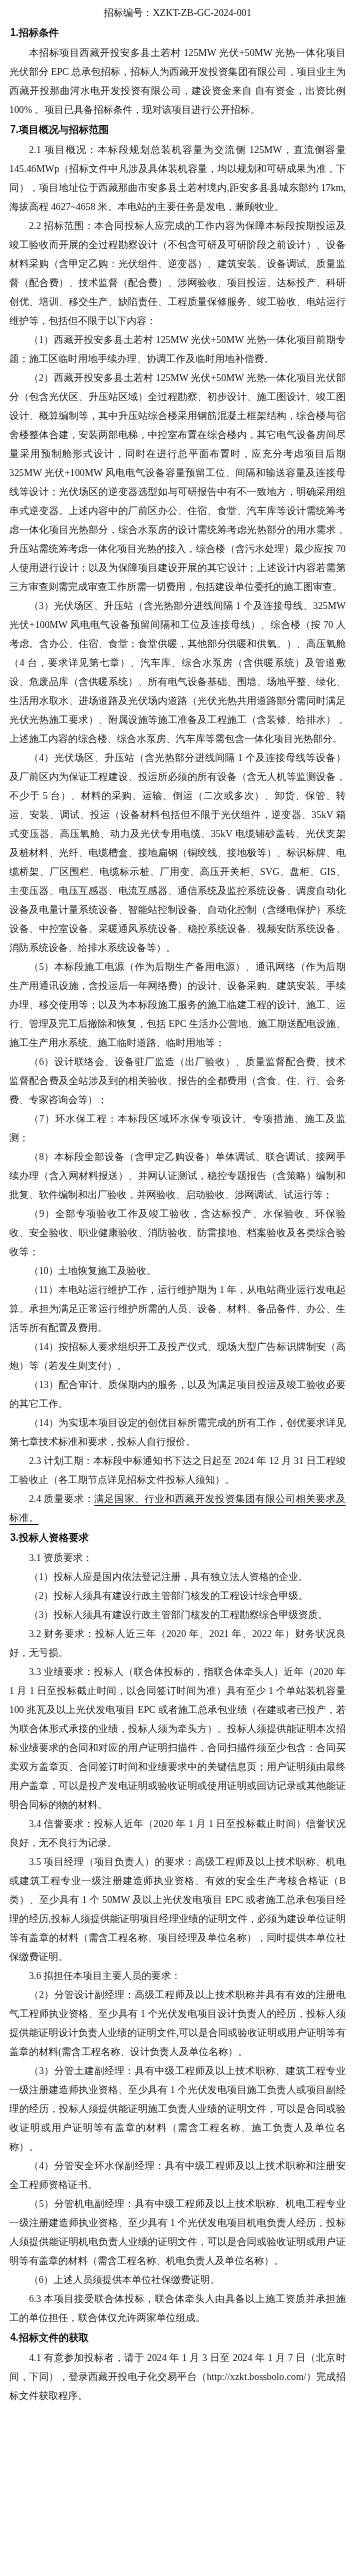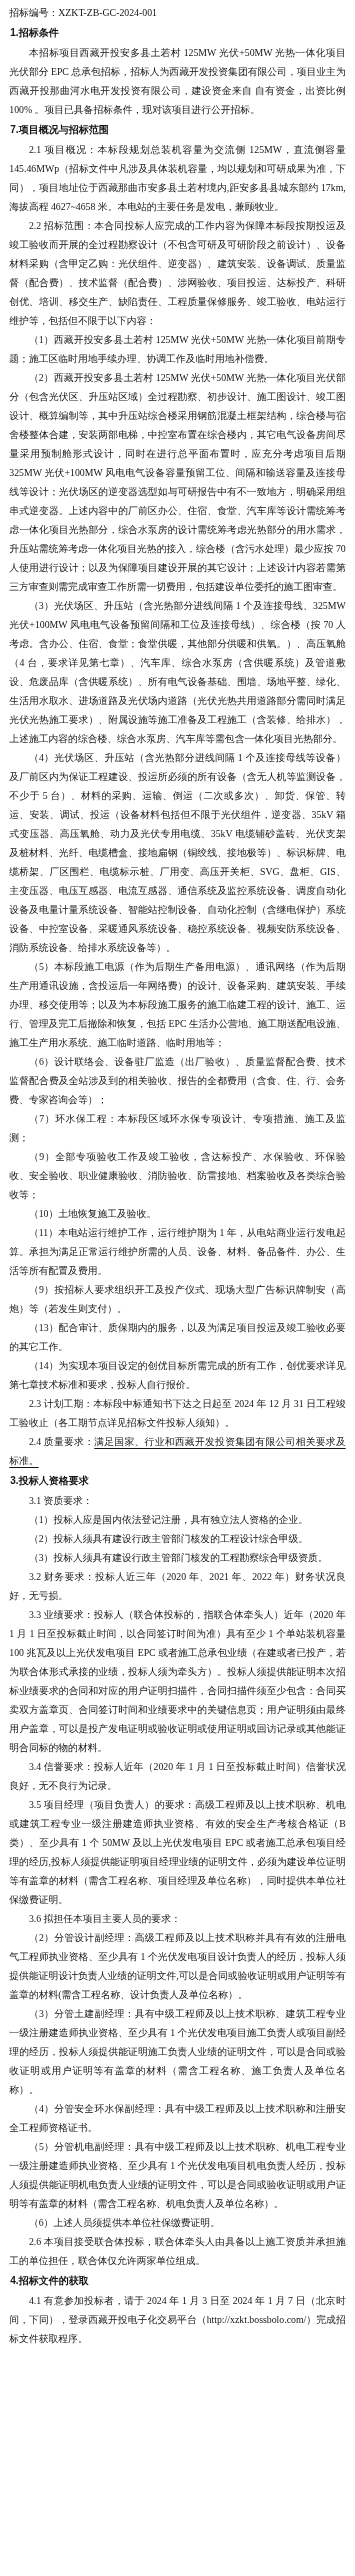--- a/index.html
+++ b/index.html
@@ -9,21 +9,21 @@
     min-height:2689px;
     box-sizing:border-box;
     background:#ffffff;
     padding:3.1px 9.3px 5.2px 9.3px;
     font-family:"Liberation Serif","DejaVu Serif",serif;
     font-size:9.8px;
     line-height:19px;
     color:#141414;
     overflow:hidden;
   }
-  .ref{text-align:left;}
+  .ref{text-align:center;}
   .h{
     font-family:"Liberation Sans","DejaVu Sans",sans-serif;
     font-weight:bold;
     font-size:10px;
     margin:1px;
   }
   p.para{
     margin:0;
     text-indent:2em;
     text-align:justify;
@@ -42,42 +42,43 @@
       <div class="h">7.项目概况与招标范围</div>
       <p class="para">2.1 项目概况：本标段规划总装机容量为交流侧 125MW，直流侧容量 145.46MWp（招标文件中凡涉及具体装机容量，均以规划和可研成果为准，下同），项目地址位于西藏那曲市安多县土若村境内,距安多县县城东部约 17km,海拔高程 4627~4658 米。本电站的主要任务是发电，兼顾牧业。</p>
       <p class="para">2.2 招标范围：本合同投标人应完成的工作内容为保障本标段按期投运及竣工验收而开展的全过程勘察设计（不包含可研及可研阶段之前设计）、设备材料采购（含甲定乙购：光伏组件、逆变器）、建筑安装、设备调试、质量监督（配合费）、技术监督（配合费）、涉网验收、项目投运、达标投产、科研创优、培训、移交生产、缺陷责任、工程质量保修服务、竣工验收、电站运行维护等，包括但不限于以下内容：</p>
       <p class="para">（1）西藏开投安多县土若村 125MW 光伏+50MW 光热一体化项目前期专题；施工区临时用地手续办理、协调工作及临时用地补偿费。</p>
       <p class="para">（2）西藏开投安多县土若村 125MW 光伏+50MW 光热一体化项目光伏部分（包含光伏区、升压站区域）全过程勘察、初步设计、施工图设计、竣工图设计、概算编制等，其中升压站综合楼采用钢筋混凝土框架结构，综合楼与宿舍楼整体合建，安装两部电梯，中控室布置在综合楼内，其它电气设备房间尽量采用预制舱形式设计，同时在进行总平面布置时，应充分考虑项目后期 325MW 光伏+100MW 风电电气设备容量预留工位、间隔和输送容量及连接母线等设计；光伏场区的逆变器选型如与可研报告中有不一致地方，明确采用组串式逆变器。上述内容中的厂前区办公、住宿、食堂、汽车库等设计需统筹考虑一体化项目光热部分，综合水泵房的设计需统筹考虑光热部分的用水需求，升压站需统筹考虑一体化项目光热的接入，综合楼（含污水处理）最少应按 70 人使用进行设计；以及为保障项目建设开展的其它设计；上述设计内容若需第三方审查则需完成审查工作所需一切费用，包括建设单位委托的施工图审查。</p>
       <p class="para">（3）光伏场区、升压站（含光热部分进线间隔 1 个及连接母线、325MW 光伏+100MW 风电电气设备预留间隔和工位及连接母线）、综合楼（按 70 人考虑。含办公、住宿、食堂；食堂供暖，其他部分供暖和供氧。）、高压氧舱（4 台，要求详见第七章）、汽车库、综合水泵房（含供暖系统）及管道敷设、危废品库（含供暖系统）、所有电气设备基础、围墙、场地平整、绿化、生活用水取水、进场道路及光伏场内道路（光伏光热共用道路部分需同时满足光伏光热施工要求）、附属设施等施工准备及工程施工（含装修、给排水），上述施工内容的综合楼、综合水泵房、汽车库等需包含一体化项目光热部分。</p>
       <p class="para">（4）光伏场区、升压站（含光热部分进线间隔 1 个及连接母线等设备）及厂前区内为保证工程建设、投运所必须的所有设备（含无人机等监测设备，不少于 5 台）、材料的采购、运输、倒运（二次或多次）、卸货、保管、转运、安装、调试、投运（设备材料包括但不限于光伏组件，逆变器、35kV 箱式变压器、高压氧舱、动力及光伏专用电缆、35kV 电缆铺砂盖砖、光伏支架及桩材料、光纤、电缆槽盒、接地扁钢（铜绞线、接地极等）、标识标牌、电缆桥架、厂区围栏、电缆标示桩、厂用变、高压开关柜、SVG、盘柜、GIS、主变压器、电压互感器、电流互感器、通信系统及监控系统设备、调度自动化设备及电量计量系统设备、智能站控制设备、自动化控制（含继电保护）系统设备、中控室设备、采暖通风系统设备、稳控系统设备、视频安防系统设备、消防系统设备、给排水系统设备等）。</p>
       <p class="para">（5）本标段施工电源（作为后期生产备用电源）、通讯网络（作为后期生产用通讯设施，含投运后一年网络费）的设计、设备采购、建筑安装、手续办理、移交使用等；以及为本标段施工服务的施工临建工程的设计、施工、运行、管理及完工后撤除和恢复，包括 EPC 生活办公营地、施工期送配电设施、施工生产用水系统、施工临时道路、临时用地等；</p>
       <p class="para">（6）设计联络会、设备驻厂监造（出厂验收）、质量监督配合费、技术监督配合费及全站涉及到的相关验收、报告的全都费用（含食、住、行、会务费、专家咨询会等）；</p>
       <p class="para">（7）环水保工程：本标段区域环水保专项设计、专项措施、施工及监测；</p>
+      <p class="para">（8）本标段全部设备（含甲定乙购设备）单体调试、联合调试、接网手续办理（含入网材料报送）、并网认证测试，稳控专题报告（含策略）编制和批复、软件编制和出厂验收，并网验收、启动验收、涉网调试、试运行等；</p>
       <p class="para">（9）全部专项验收工作及竣工验收，含达标投产、水保验收、环保验收、安全验收、职业健康验收、消防验收、防雷接地、档案验收及各类综合验收等；</p>
       <p class="para">（10）土地恢复施工及验收。</p>
       <p class="para">（11）本电站运行维护工作，运行维护期为 1 年，从电站商业运行发电起算。承担为满足正常运行维护所需的人员、设备、材料、备品备件、办公、生活等所有配置及费用。</p>
-      <p class="para">（9）按招标人要求组织开工及投产仪式、现场大型广告标识牌制安（高炮）等（若发生则支付）。</p>
+      <p class="para">（14）按招标人要求组织开工及投产仪式、现场大型广告标识牌制安（高炮）等（若发生则支付）。</p>
       <p class="para">（13）配合审计、质保期内的服务，以及为满足项目投运及竣工验收必要的其它工作。</p>
       <p class="para">（14）为实现本项目设定的创优目标所需完成的所有工作，创优要求详见第七章技术标准和要求，投标人自行报价。</p>
       <p class="para">2.3 计划工期：本标段中标通知书下达之日起至 2024 年 12 月 31 日工程竣工验收止（各工期节点详见招标文件投标人须知）。</p>
       <p class="para"><span>2.4 质量要求：</span><u>满足国家、行业和西藏开发投资集团有限公司相关要求及标准。</u></p>
       <div class="h">3.投标人资格要求</div>
       <p class="para">3.1 资质要求：</p>
       <p class="para">（1）投标人应是国内依法登记注册，具有独立法人资格的企业。</p>
       <p class="para">（2）投标人须具有建设行政主管部门核发的工程设计综合甲级。</p>
       <p class="para">（3）投标人须具有建设行政主管部门核发的工程勘察综合甲级资质。</p>
       <p class="para">3.2 财务要求：投标人近三年（2020 年、2021 年、2022 年）财务状况良好，无亏损。</p>
       <p class="para">3.3 业绩要求：投标人（联合体投标的，指联合体牵头人）近年（2020 年 1 月 1 日至投标截止时间，以合同签订时间为准）具有至少 1 个单站装机容量 100 兆瓦及以上光伏发电项目 EPC 或者施工总承包业绩（在建或者已投产，若为联合体形式承接的业绩，投标人须为牵头方）。投标人须提供能证明本次招标业绩要求的合同和对应的用户证明扫描件，合同扫描件须至少包含：合同买卖双方盖章页、合同签订时间和业绩要求中的关键信息页；用户证明须由最终用户盖章，可以是投产发电证明或验收证明或使用证明或回访记录或其他能证明合同标的物的材料。</p>
       <p class="para">3.4 信誉要求：投标人近年（2020 年 1 月 1 日至投标截止时间）信誉状况良好，无不良行为记录。</p>
       <p class="para">3.5 项目经理（项目负责人）的要求：高级工程师及以上技术职称、机电或建筑工程专业一级注册建造师执业资格、有效的安全生产考核合格证（B 类）、至少具有 1 个 50MW 及以上光伏发电项目 EPC 或者施工总承包项目经理的经历,投标人须提供能证明项目经理业绩的证明文件，必须为建设单位证明等有盖章的材料（需含工程名称、项目经理及单位名称），同时提供本单位社保缴费证明。</p>
       <p class="para">3.6 拟担任本项目主要人员的要求：</p>
       <p class="para">（2）分管设计副经理：高级工程师及以上技术职称并具有有效的注册电气工程师执业资格、至少具有 1 个光伏发电项目设计负责人的经历，投标人须提供能证明设计负责人业绩的证明文件,可以是合同或验收证明或用户证明等有盖章的材料(需含工程名称、设计负责人及单位名称）。</p>
       <p class="para">（3）分管土建副经理：具有中级工程师及以上技术职称、建筑工程专业一级注册建造师执业资格、至少具有 1 个光伏发电项目施工负责人或项目副经理的经历，投标人须提供能证明施工负责人业绩的证明文件，可以是合同或验收证明或用户证明等有盖章的材料（需含工程名称、施工负责人及单位名称）。</p>
       <p class="para">（4）分管安全环水保副经理：具有中级工程师及以上技术职称和注册安全工程师资格证书。</p>
       <p class="para">（5）分管机电副经理：具有中级工程师及以上技术职称、机电工程专业一级注册建造师执业资格、至少具有 1 个光伏发电项目机电负责人经历，投标人须提供能证明机电负责人业绩的证明文件，可以是合同或验收证明或用户证明等有盖章的材料（需含工程名称、机电负责人及单位名称）。</p>
       <p class="para">（6）上述人员须提供本单位社保缴费证明。</p>
-      <p class="para">2.6 本项目接受联合体投标，联合体牵头人由具备以上施工资质并承担施工的单位担任，联合体仅允许两家单位组成。</p>
+      <p class="para">6.3 本项目接受联合体投标，联合体牵头人由具备以上施工资质并承担施工的单位担任，联合体仅允许两家单位组成。</p>
       <div class="h">4.招标文件的获取</div>
       <p class="para">4.1 有意参加投标者，请于 2024 年 1 月 3 日至 2024 年 1 月 7 日（北京时间，下同），登录西藏开投电子化交易平台（http://xzkt.bossbolo.com/）完成招标文件获取程序。</p>
     </div>
 
 </div>
 
 
 </body></html>

